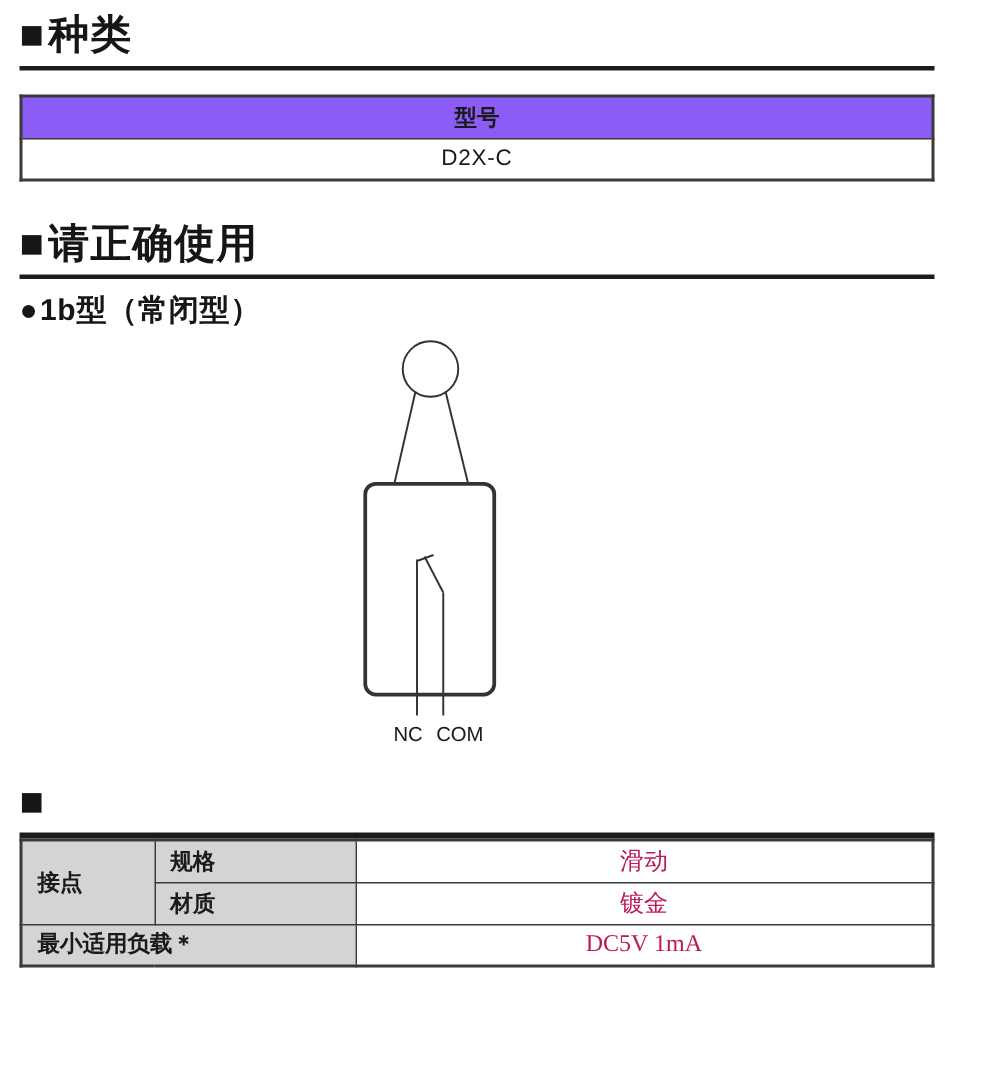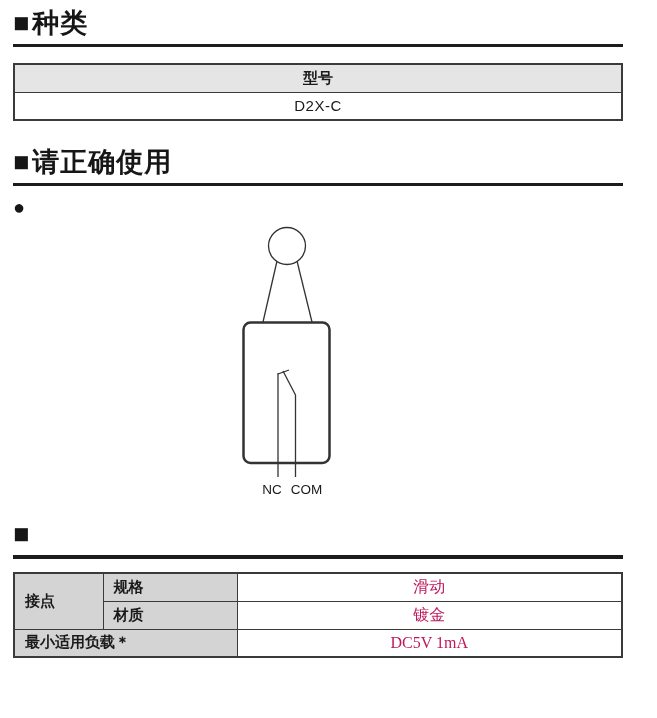--- a/index.html
+++ b/index.html
@@ -24,26 +24,26 @@
     line-height:25px; letter-spacing:0.5px; color:#161616;
     display:flex; align-items:center;
   }
   .subheading .marker { margin-right:1px; }
 
   table { border-collapse:collapse; width:610px; table-layout:fixed; }
   table, td, th { border:1px solid #3a3a3a; }
   table { border-width:2px; }
   td, th { height:28px; font-size:15px; vertical-align:middle; }
   .cell-label { background:#d4d4d4; font-weight:bold; text-align:left; padding-left:10px; }
-  .cell-header { background:#e5e5e5; font-weight:bold; text-align:center; }
+  .cell-header { background:#8b5cf6; font-weight:bold; text-align:center; }
   .cell-value { background:#ffffff; text-align:center; font-weight:normal; }
   .serif { font-family:"Liberation Serif","DejaVu Serif",serif; font-size:16px; color:#be185d; }
   #model-table { margin-top:16px; }
   #model-table .cell-value { letter-spacing:0.5px;margin-top:42px; }
-  #contact-spec-table { margin-top:13px; }
+  #contact-spec-table { }
 
   #diagram { display:block; margin-top:5px; margin-left:217px; }
 
   .footnote {
     margin-top:4px; margin-left:-6px;
     font-family:"Liberation Serif","DejaVu Serif",serif;
     font-size:15px; line-height:19px; color:#222;
   }
   .footnote .fn-line2 { padding-left:6px; }
   .fn-bold { font-family:"Liberation Sans","DejaVu Sans",sans-serif; font-weight:bold; color:#161616; }
@@ -69,20 +69,21 @@
   </tbody>
     </table>
 
   <div class="heading" id="heading-contact-form">
     <span class="marker">■</span>
     <span>请正确使用</span>
   </div>
 
   <div class="subheading">
     <span class="marker">●</span>
+    <span>1b型（常闭型）</span>
   </div>
 
   <svg id="diagram" width="115" height="272" viewBox="0 0 115 272">
     <g fill="none" stroke="#333" stroke-width="1.3">
       <circle cx="57" cy="21" r="18.5"></circle>
       <line x1="47" y1="36" x2="33" y2="97"></line>
       <line x1="67" y1="36" x2="82" y2="97"></line>
       <rect x="13.5" y="97.5" width="86" height="140.5" rx="7" stroke-width="2.5"></rect>
       <line x1="48" y1="148" x2="48" y2="252"></line>
       <line x1="48" y1="149" x2="59" y2="145"></line>

